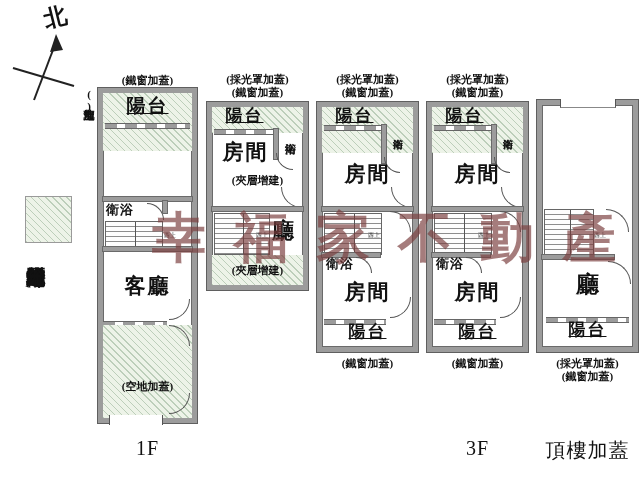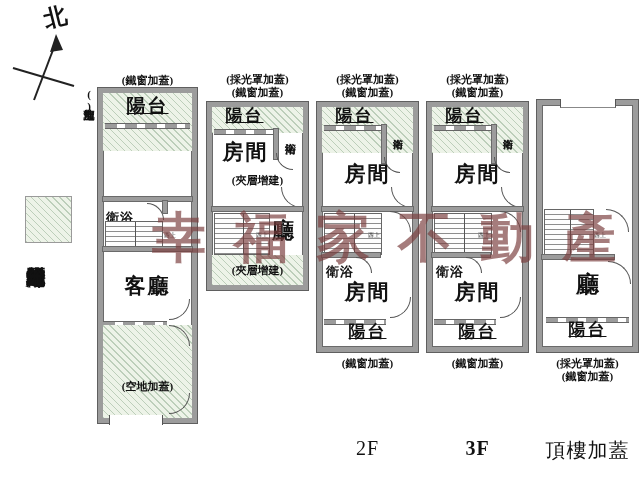--- a/index.html
+++ b/index.html
@@ -24,21 +24,21 @@
   .arc-br{border-bottom:1px solid #555;border-right:1px solid #555;border-bottom-right-radius:100%;}
   
   .stairs{position:absolute;border:1px solid #666;
           background:repeating-linear-gradient(180deg,#fdfdfd 0 4px,#8d8d8d 4px 5px);}
   .stairs::before{content:"";position:absolute;left:52%;top:0;bottom:0;width:1px;background:#555;}
   
   .rm{position:absolute;font-weight:bold;line-height:1.05;}
   .ctr{left:0;right:0;text-align:center;}
   .rm-lg{font-size:21px;letter-spacing:2px;}
   .rm-md{font-size:17px;letter-spacing:2px;text-decoration:underline;}
-  .rm-sm{font-size:13px;letter-spacing:1px;margin-top:8px;}
+  .rm-sm{font-size:13px;letter-spacing:1px;}
   .note{position:absolute;font-size:11px;font-weight:bold;letter-spacing:0;}
   .vtext{writing-mode:vertical-rl;text-orientation:upright;}
   .tiny{position:absolute;font-size:6px;font-weight:normal;color:#333;letter-spacing:0;}
   .flabel{position:absolute;font-size:20px;text-align:center;letter-spacing:1px;}
   .notch{position:absolute;background:#fff;border-left:1px solid #555;border-right:1px solid #555;z-index:3;}
   .watermark{position:absolute;left:152px;top:202px;font-size:54px;font-weight:bold;
              letter-spacing:28px;white-space:nowrap;color:rgba(122,62,62,.68);z-index:30;}
   .legend-swatch{position:absolute;border:1px solid #9a9a9a;}
 </style>
 </head>
@@ -74,20 +74,21 @@
     <div class="wall-h" style="left:0;top:154px;width:89px;"></div>
     <div class="rm rm-lg ctr" style="top:182px;">客廳</div>
     <div class="arc arc-br" style="left:66px;top:206px;width:20px;height:20px;"></div>
     <div class="winwall" style="left:0;top:228px;width:64px;"></div>
     <div class="abs hatch" style="left:0;top:232px;width:89px;height:93px;"></div>
     <div class="arc arc-tr" style="left:66px;top:232px;width:20px;height:20px;"></div>
     <div class="note ctr" style="top:286px;position:absolute;">(空地加蓋)</div>
     <div class="arc arc-br" style="left:66px;top:300px;width:20px;height:20px;"></div>
     <div class="notch" style="left:6px;top:322px;width:52px;height:10px;"></div>
   </div>
+  <div class="flabel" style="left:98px;top:437px;width:99px;">1F</div>
 
   <div class="note" style="left:207px;top:72px;width:101px;text-align:center;">(採光罩加蓋)</div>
   <div class="note" style="left:207px;top:85px;width:101px;text-align:center;">(鐵窗加蓋)</div>
 
   <div class="plan" style="left:207px;top:102px;width:101px;height:188px;">
     <div class="abs hatch" style="left:0;top:0;width:91px;height:26px;"></div>
     <div class="rm rm-md" style="left:0;right:26px;text-align:center;top:0;">陽台</div>
     <div class="winwall" style="left:2px;top:22px;width:60px;"></div>
     <div class="wall-v" style="left:62px;top:22px;height:30px;"></div>
     <div class="rm vtext" style="left:72px;top:27px;font-size:11px;font-weight:bold;">衛浴</div>
@@ -121,21 +122,20 @@
     <div class="arc arc-tr" style="left:68px;top:104px;width:20px;height:20px;"></div>
     <div class="wall-h" style="left:0;top:146px;width:58px;"></div>
     <div class="rm rm-sm" style="left:4px;top:150px;">衛浴</div>
     <div class="arc arc-tr" style="left:34px;top:150px;width:15px;height:15px;"></div>
     <div class="rm rm-lg ctr" style="top:174px;">房間</div>
     <div class="arc arc-br" style="left:68px;top:190px;width:20px;height:20px;"></div>
     <div class="winwall" style="left:2px;top:212px;width:62px;"></div>
     <div class="rm rm-md ctr" style="top:216px;">陽台</div>
   </div>
   <div class="note" style="left:317px;top:356px;width:101px;text-align:center;">(鐵窗加蓋)</div>
-  <div class="flabel" style="left:317px;top:437px;width:101px;">2F</div>
 
   <div class="note" style="left:427px;top:72px;width:101px;text-align:center;">(採光罩加蓋)</div>
   <div class="note" style="left:427px;top:85px;width:101px;text-align:center;">(鐵窗加蓋)</div>
 
   <div class="plan" style="left:427px;top:102px;width:101px;height:250px;">
     <div class="abs hatch" style="left:0;top:0;width:91px;height:46px;"></div>
     <div class="rm rm-md" style="left:0;right:26px;text-align:center;top:0;">陽台</div>
     <div class="winwall" style="left:2px;top:18px;width:58px;"></div>
     <div class="wall-v" style="left:60px;top:18px;height:38px;"></div>
     <div class="rm vtext" style="left:70px;top:24px;font-size:10px;font-weight:bold;">衛浴</div>
@@ -148,21 +148,21 @@
     <div class="arc arc-tr" style="left:68px;top:104px;width:20px;height:20px;"></div>
     <div class="wall-h" style="left:0;top:146px;width:58px;"></div>
     <div class="rm rm-sm" style="left:4px;top:150px;">衛浴</div>
     <div class="arc arc-tr" style="left:34px;top:150px;width:15px;height:15px;"></div>
     <div class="rm rm-lg ctr" style="top:174px;">房間</div>
     <div class="arc arc-br" style="left:68px;top:190px;width:20px;height:20px;"></div>
     <div class="winwall" style="left:2px;top:212px;width:62px;"></div>
     <div class="rm rm-md ctr" style="top:216px;">陽台</div>
   </div>
   <div class="note" style="left:427px;top:356px;width:101px;text-align:center;">(鐵窗加蓋)</div>
-  <div class="flabel" style="left:427px;top:437px;width:101px;font-weight:bold;">3F</div>
+  <div class="flabel" style="left:427px;top:437px;width:101px;">3F</div>
 
   <div class="plan hatch" style="left:537px;top:100px;width:101px;height:252px;">
     <div class="notch" style="left:18px;top:-6px;width:54px;height:8px;border-bottom:1px solid #888;"></div>
     <div class="stairs" style="left:2px;top:104px;width:48px;height:46px;"></div>
     <div class="tiny" style="left:52px;top:126px;">西上</div>
     <div class="arc arc-tr" style="left:64px;top:104px;width:22px;height:22px;"></div>
     <div class="wall-h" style="left:0;top:150px;width:72px;"></div>
     <div class="arc arc-tr" style="left:66px;top:156px;width:22px;height:22px;"></div>
     <div class="rm ctr" style="top:168px;font-size:23px;">廳</div>
     <div class="winwall" style="left:4px;top:212px;width:83px;"></div>

